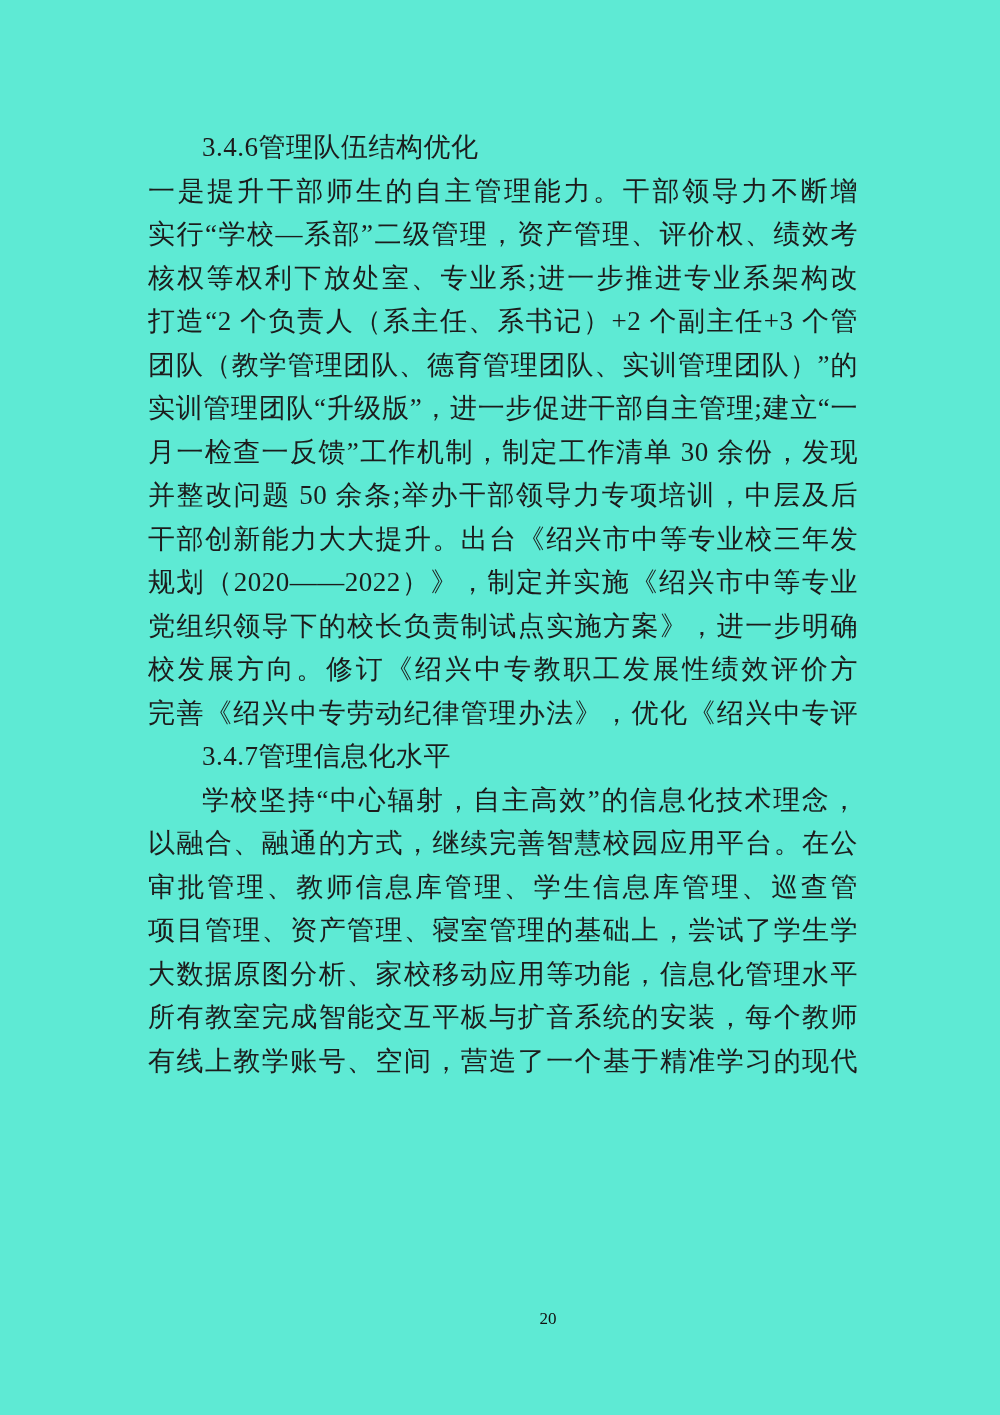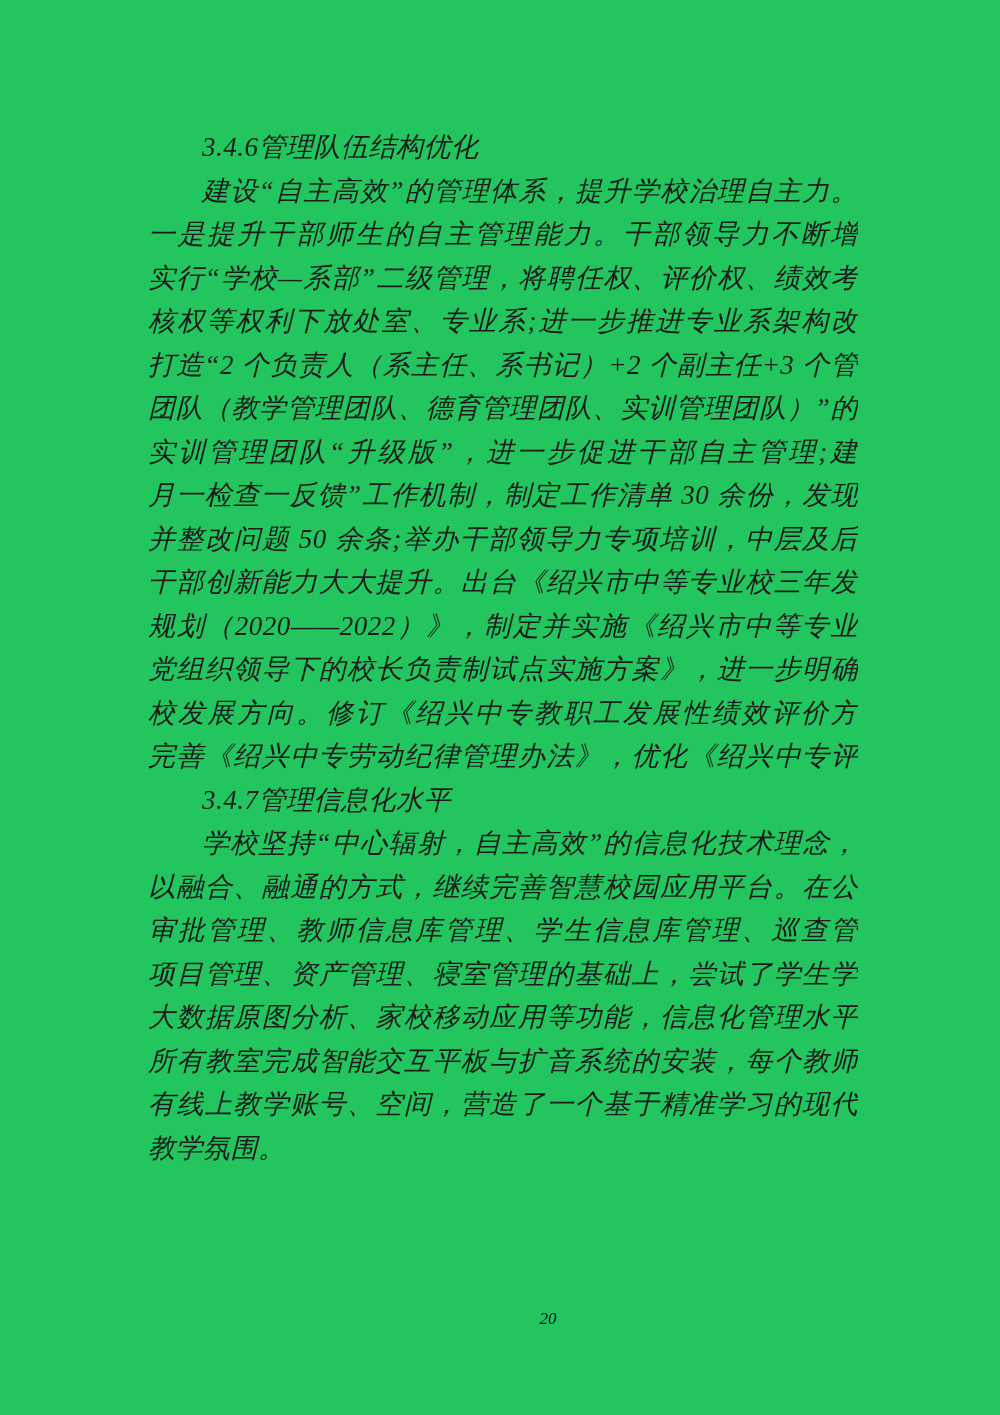--- a/index.html
+++ b/index.html
@@ -11,22 +11,21 @@
     width: 1000px;
     height: 1415px;
     position: relative;
     font-family: "Liberation Serif", "DejaVu Serif", serif;
     color: #1c1c1c;
     overflow: hidden;
   }
   .page {
     position: absolute;
     inset: 0;
-    background: #22c55e;
-    font-style: italic;
+    background: #5eead4;
   }
   .text-body {
     position: absolute;
     left: 148px;
     top: 126px;
     width: 710px;
   }
   .ln {
     height: 43.5px;
     line-height: 43.5px;
@@ -65,40 +64,38 @@
     color: #111111;
     margin-left: 48px;
   }
 </style>
 </head>
 <body>
 
 <div class="page">
   <div class="text-body">
       <div class="ln h">3.4.6管理队伍结构优化</div>
-      <div class="ln f">建设“自主高效”的管理体系，提升学校治理自主力。</div>
       <div class="ln j">一是提升干部师生的自主管理能力。干部领导力不断增强，</div>
-      <div class="ln j">实行“学校—系部”二级管理，将聘任权、评价权、绩效考</div>
+      <div class="ln j">实行“学校—系部”二级管理，资产管理、评价权、绩效考</div>
       <div class="ln j">核权等权利下放处室、专业系;进一步推进专业系架构改革，</div>
       <div class="ln j">打造“2 个负责人（系主任、系书记）+2 个副主任+3 个管理</div>
       <div class="ln j">团队（教学管理团队、德育管理团队、实训管理团队）”的</div>
       <div class="ln j">实训管理团队“升级版”，进一步促进干部自主管理;建立“一</div>
       <div class="ln j">月一检查一反馈”工作机制，制定工作清单 30 余份，发现</div>
       <div class="ln j">并整改问题 50 余条;举办干部领导力专项培训，中层及后备</div>
       <div class="ln j">干部创新能力大大提升。出台《绍兴市中等专业校三年发展</div>
       <div class="ln j">规划（2020——2022）》，制定并实施《绍兴市中等专业校</div>
       <div class="ln j">党组织领导下的校长负责制试点实施方案》，进一步明确学</div>
       <div class="ln j">校发展方向。修订《绍兴中专教职工发展性绩效评价方案》，</div>
       <div class="ln j">完善《绍兴中专劳动纪律管理办法》，优化《绍兴中专评优</div>
       <div class="ln h">3.4.7管理信息化水平</div>
       <div class="ln f">学校坚持“中心辐射，自主高效”的信息化技术理念，</div>
       <div class="ln j">以融合、融通的方式，继续完善智慧校园应用平台。在公文</div>
       <div class="ln j">审批管理、教师信息库管理、学生信息库管理、巡查管理、</div>
       <div class="ln j">项目管理、资产管理、寝室管理的基础上，尝试了学生学业</div>
       <div class="ln j">大数据原图分析、家校移动应用等功能，信息化管理水平进</div>
       <div class="ln j">所有教室完成智能交互平板与扩音系统的安装，每个教师拥</div>
       <div class="ln j">有线上教学账号、空间，营造了一个基于精准学习的现代化</div>
-      <div class="ln e">教学氛围。</div>
     </div>
   <div class="page-footer">
     <span>20</span>
   </div>
 </div>
 
 </body></html>

